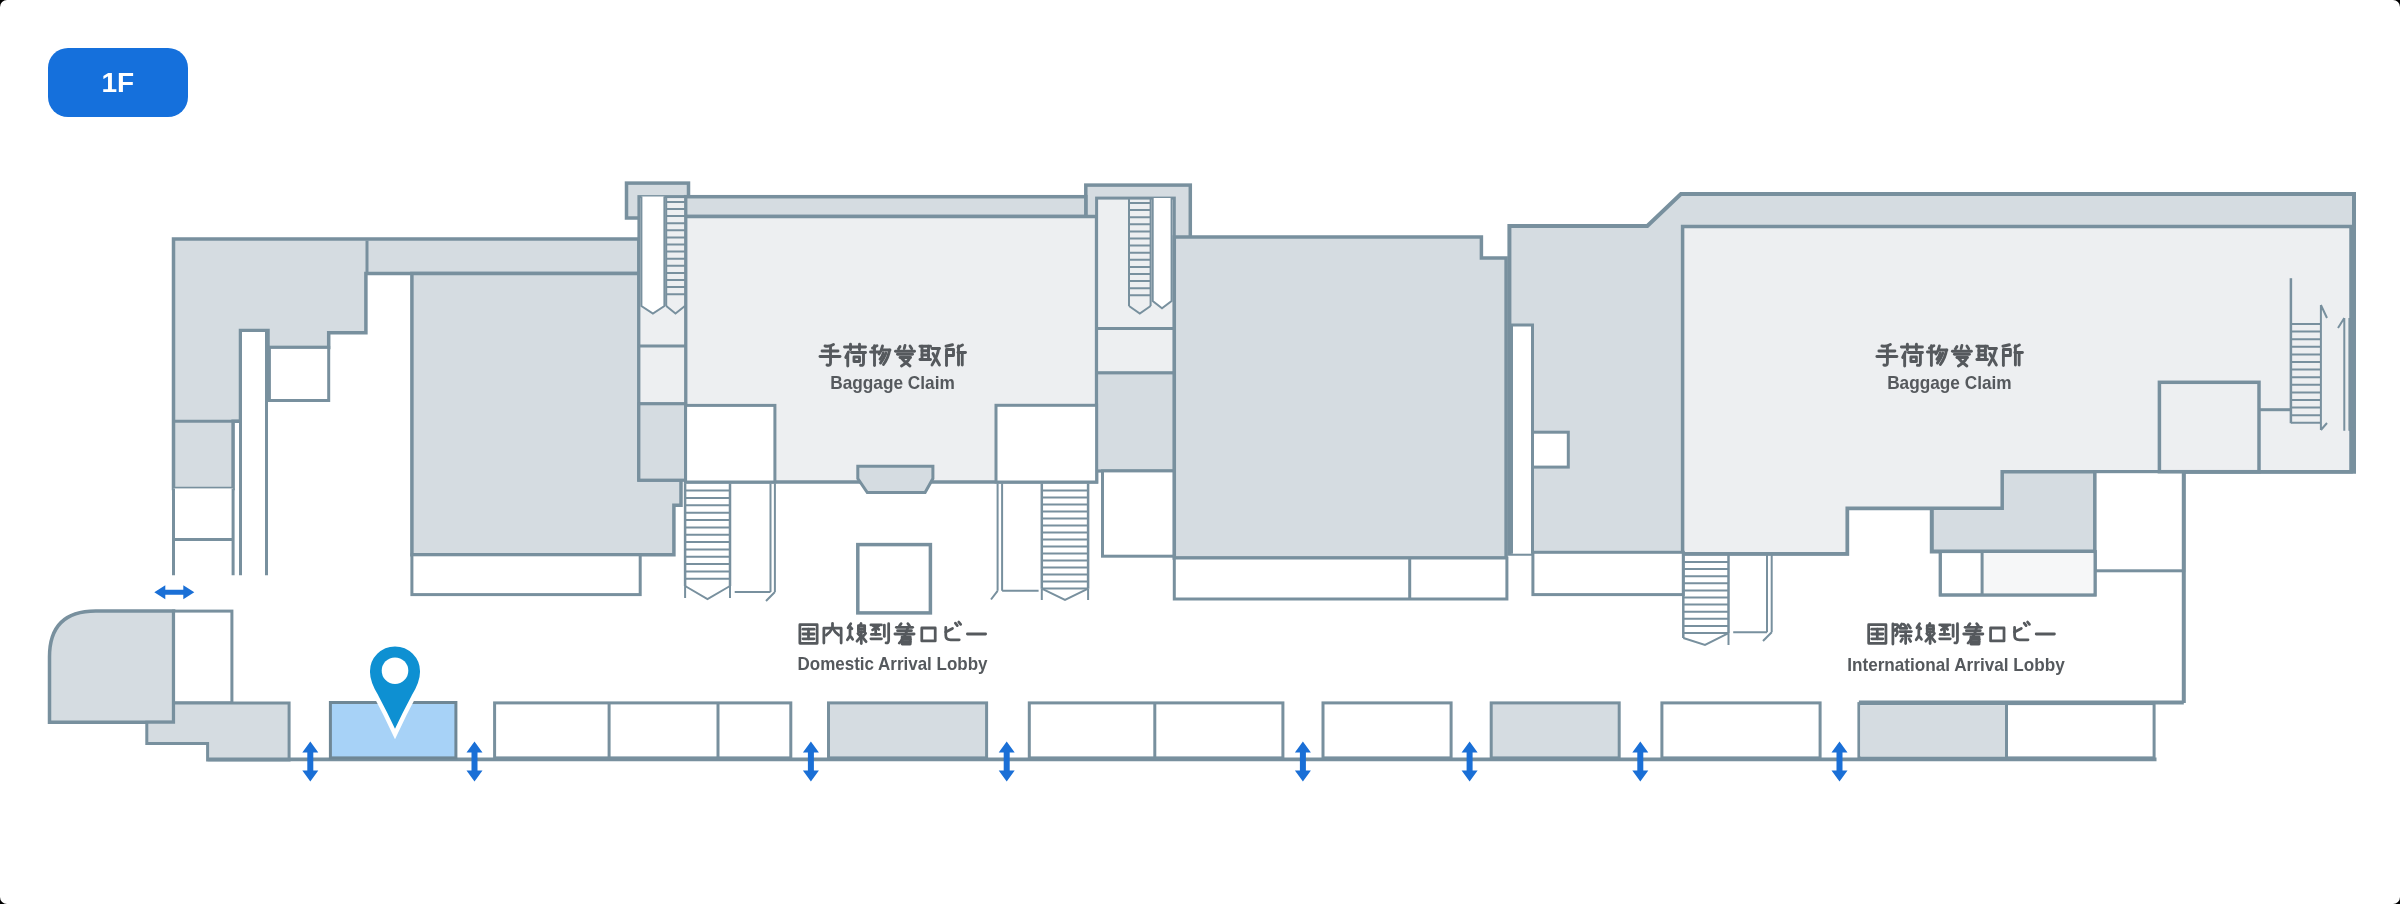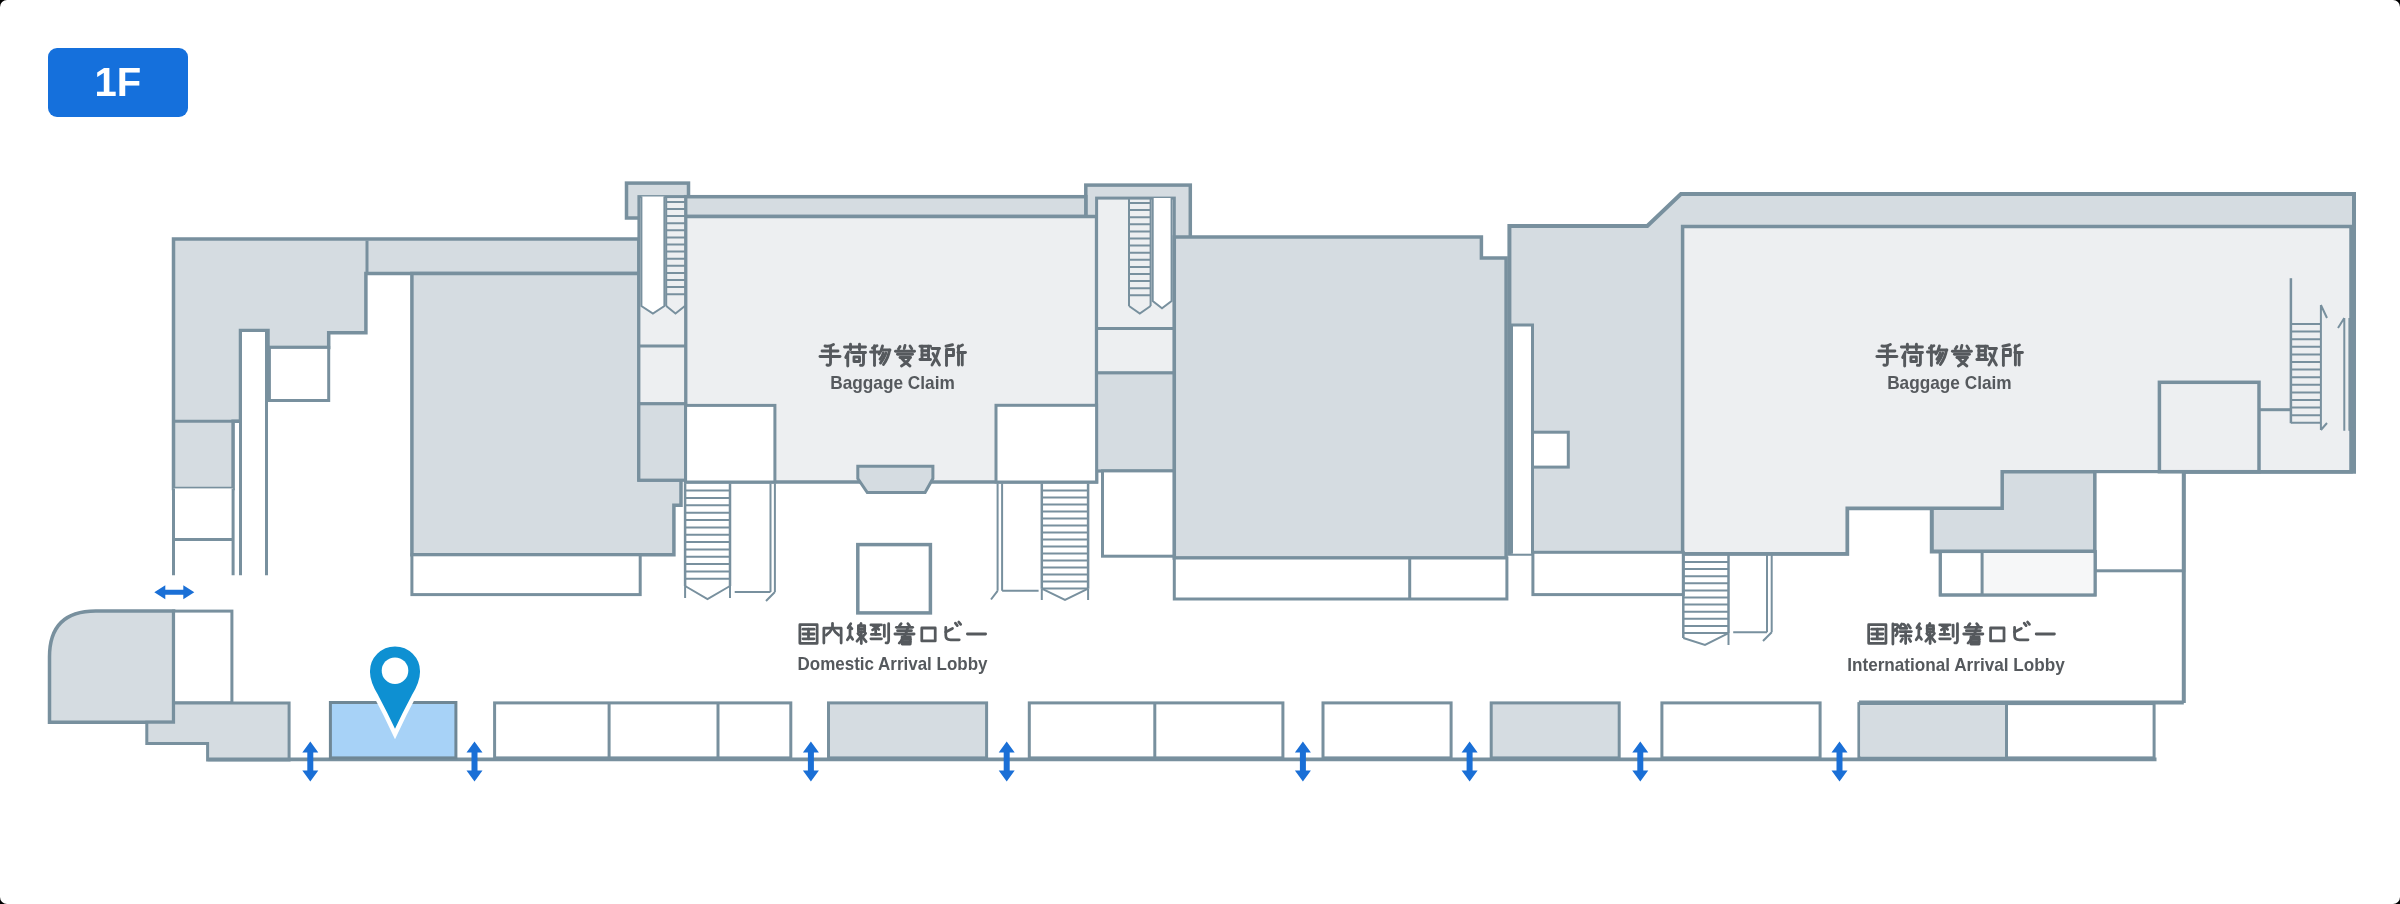--- a/index.html
+++ b/index.html
@@ -1,17 +1,17 @@
 <!DOCTYPE html>
 <html><head><meta charset="utf-8">
 <style>
 html,body{margin:0;padding:0;background:#000;}
 #page{position:relative;width:2400px;height:904px;background:#fff;border-radius:7px;overflow:hidden;}
-#badge{position:absolute;left:48px;top:48px;width:139.5px;height:69px;background:#1570dc;border-radius:9px;
-color:#fff;font-family:"Liberation Sans",sans-serif;font-weight:bold;font-size:40px;text-align:center;line-height:69px;}
+#badge{position:absolute;left:48px;top:48px;width:139.5px;height:69px;background:#1570dc;border-radius:20px;
+color:#fff;font-family:"Liberation Sans",sans-serif;font-weight:bold;font-size:28px;text-align:center;line-height:69px;}
 </style></head>
 <body>
 <div id="page">
 
 <div id="badge">1F</div>
 
 <svg width="2400" height="904" viewBox="0 0 2400 904" style="position:absolute;left:0;top:0">
 <defs>
         <g id="gte">
           <path d="M64,6 Q48,15 30,12"></path>

